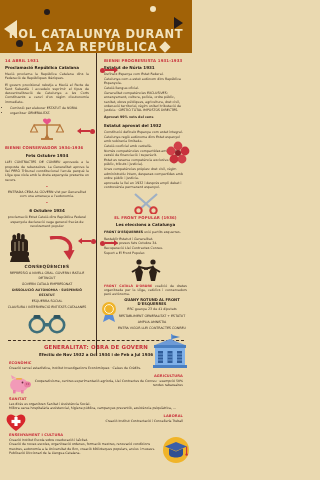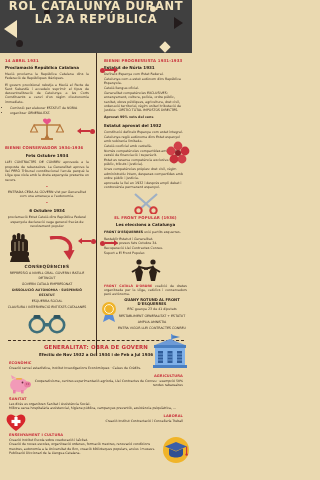--- a/index.html
+++ b/index.html
@@ -6,22 +6,22 @@
   body{
     width:192px;height:480px;
     background:#ead9b0;
     font-family:"DejaVu Sans","Liberation Sans",sans-serif;
     overflow:hidden;position:relative;
   }
   .page{position:relative;width:192px;height:480px;background:#ead9b0;}
 
   
   .header{
-    position:relative;width:192px;height:53px;background:#404040;
-    display:flex;align-items:flex-start;justify-content:center;
+    position:relative;width:192px;height:53px;background:#a16207;
+    display:flex;align-items:flex-end;justify-content:center;
     overflow:hidden;
   }
   .header h1{
     margin:0;color:#f2e3bd;font-weight:bold;font-size:11.5px;
     line-height:12.5px;text-align:center;letter-spacing:.6px;
     text-transform:uppercase;z-index:3;
   }
   .tri-left{
     position:absolute;left:4px;top:20px;width:0;height:0;z-index:2;
     border-top:9px solid transparent;border-bottom:9px solid transparent;

